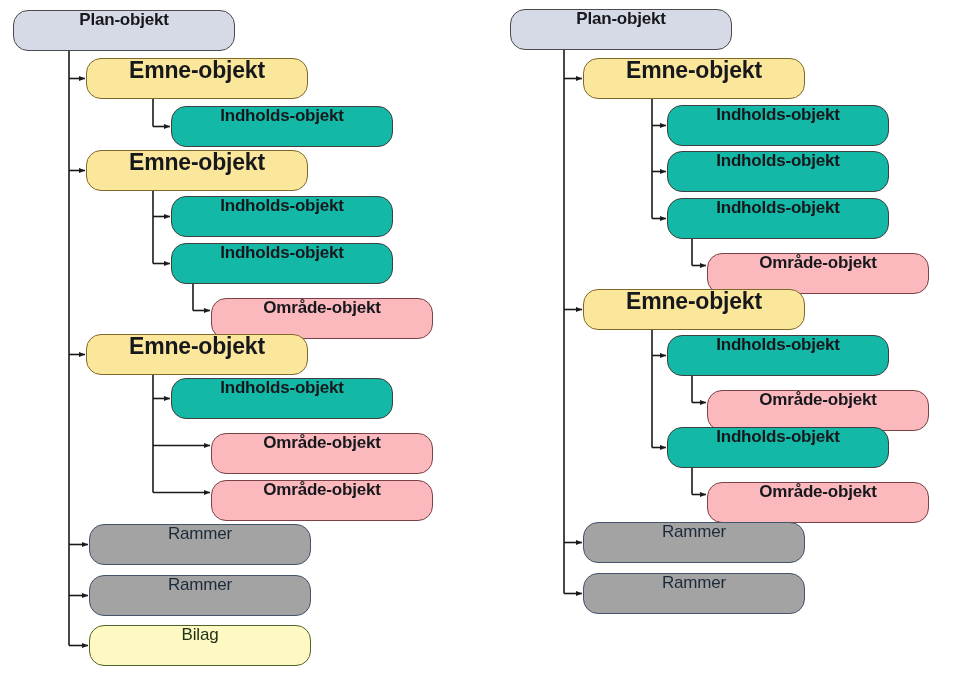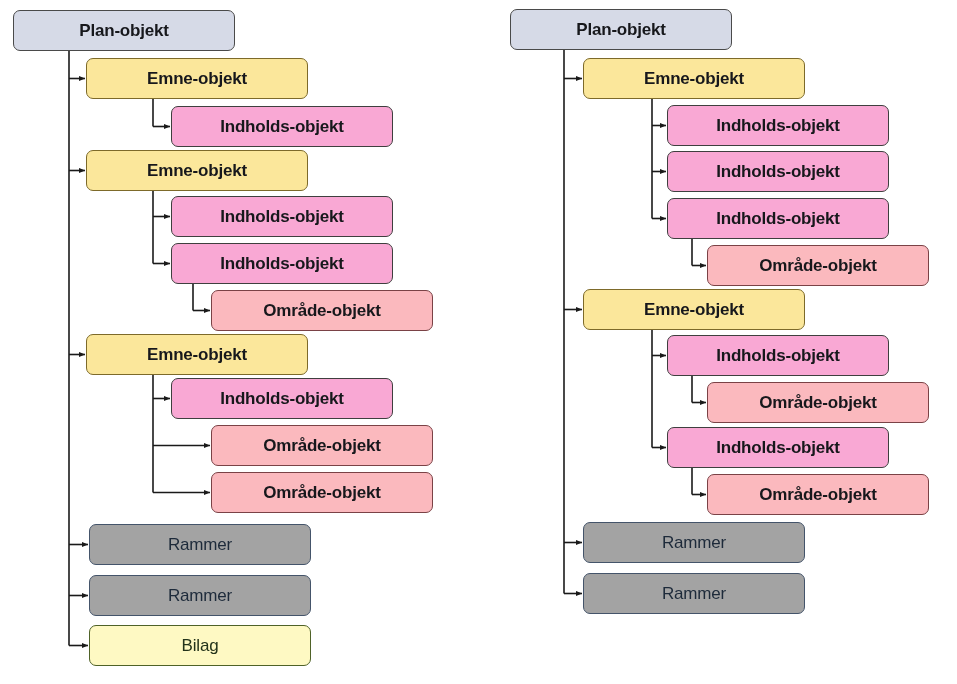--- a/index.html
+++ b/index.html
@@ -22,23 +22,23 @@
     position: absolute;
     left: 0;
     top: 0;
     width: 957px;
     height: 684px;
     pointer-events: none;
   }
   .node {
     position: absolute;
     box-sizing: border-box;
-    border-radius: 7px;
+    border-radius: 15px;
     display: flex;
-    align-items: center;
+    align-items: flex-start;
     justify-content: center;
     text-align: center;
     white-space: nowrap;
     letter-spacing: -0.2px;
   }
   .node .node-label {
     display: block;
     line-height: 1;
   }
   
@@ -47,35 +47,36 @@
     border: 1.3px solid #4a4a4a;
     color: #17181c;
     font-weight: bold;
     font-size: 17px;
   }
   .n-emne {
     background: #fbe79b;
     border: 1.3px solid #7d6a2a;
     color: #17181c;
     font-weight: bold;
-    font-size: 17px;
+    font-size: 23px;
   }
   .n-indhold {
-    background: #f9a8d4;
+    background: #14b8a6;
     border: 1.3px solid #3f3f3f;
     color: #17181c;
     font-weight: bold;
     font-size: 17px;
   }
   .n-omrade {
     background: #fbb9be;
     border: 1.3px solid #7a4246;
     color: #17181c;
     font-weight: bold;
     font-size: 17px;
+    margin-top: 8px;
   }
   .n-rammer {
     background: #a3a3a3;
     border: 1.3px solid #44546a;
     color: #1d2a3a;
     font-weight: normal;
     font-size: 17px;
   }
   .n-bilag {
     background: #fef9c3;

